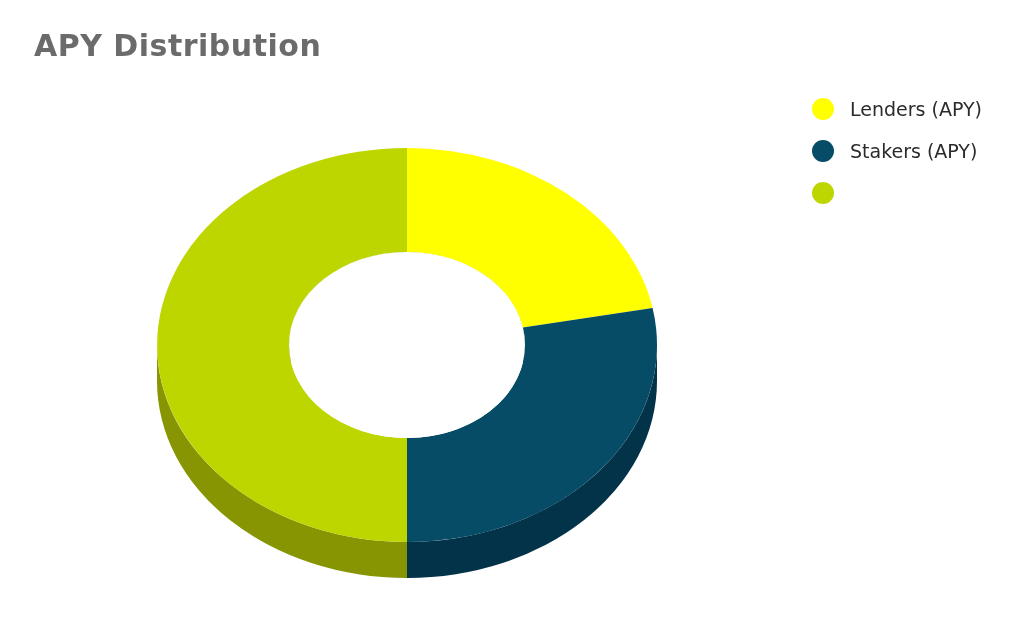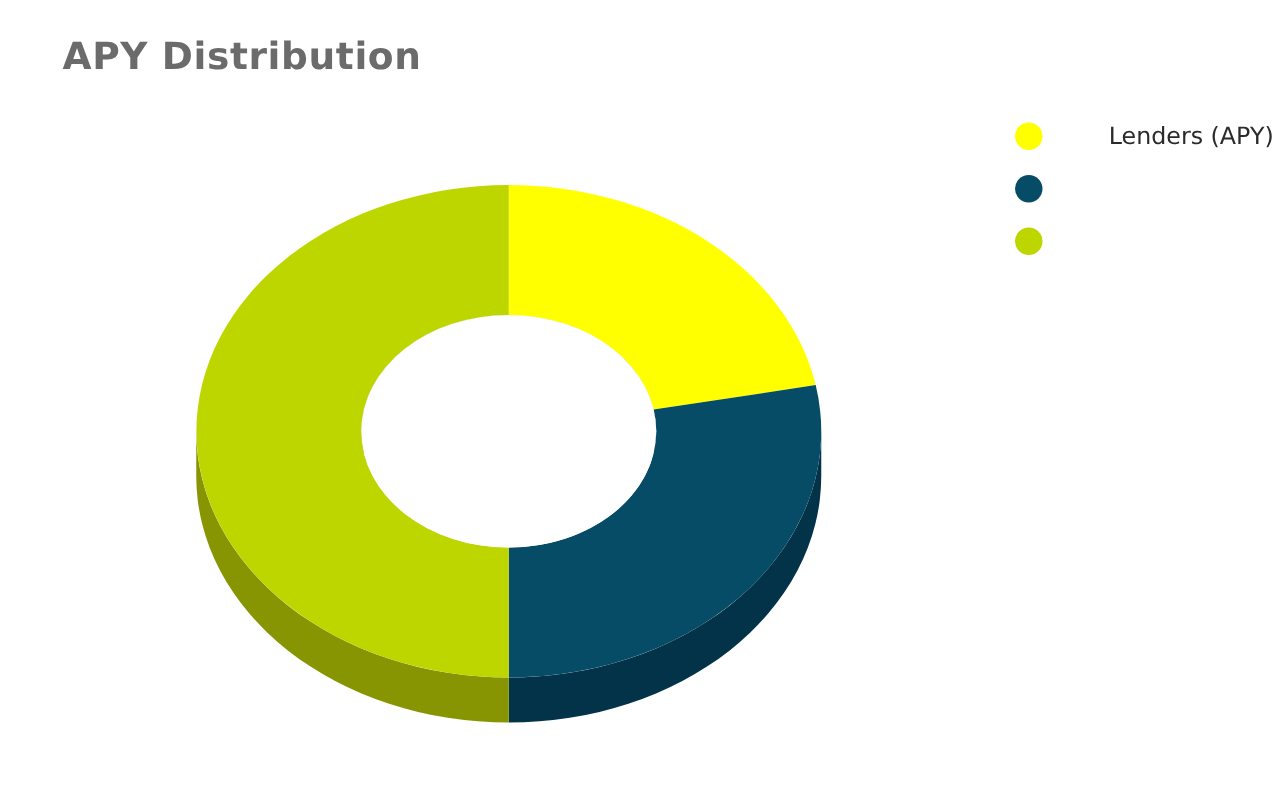--- a/index.html
+++ b/index.html
@@ -17,21 +17,21 @@
 
   #chart-root {
     position: absolute;
     left: 0; top: 0;
     width: 1024px;
     height: 633px;
   }
 
   #chart-title {
     position: absolute;
-    left: 50px;
+    left: 34px;
     top: 28px;
     font-family: "DejaVu Sans", sans-serif;
     font-weight: bold;
     font-size: 30px;
     letter-spacing: 0.5px;
     color: #6b6b6b;
     white-space: nowrap;
   }
 
   #plot-area {
@@ -45,21 +45,20 @@
   #legend {
     position: absolute;
     left: 812px;
     top: 88px;
     width: 205px;
   }
   .legend-item {
     display: flex;
     align-items: center;
     height: 42px;
-    gap: 37px;
   }
   .legend-swatch {
     width: 22px;
     height: 22px;
     border-radius: 50%;
     flex: 0 0 auto;
     margin-right: 16px;
   }
   .legend-label {
     font-family: "DejaVu Sans", sans-serif;
@@ -89,19 +88,20 @@
       </svg>
   </div>
 
   <div id="legend">
       <div class="legend-item">
         <span class="legend-swatch" style="background: rgb(255, 255, 0);"></span>
         <span class="legend-label">Lenders (APY)</span>
       </div>
       <div class="legend-item">
         <span class="legend-swatch" style="background: rgb(6, 76, 103);"></span>
+        <span class="legend-label">Stakers (APY)</span>
       </div>
       <div class="legend-item">
         <span class="legend-swatch" style="background: rgb(190, 214, 0);"></span>
       </div>
     </div>
 
 </div>
 
 </body></html>

